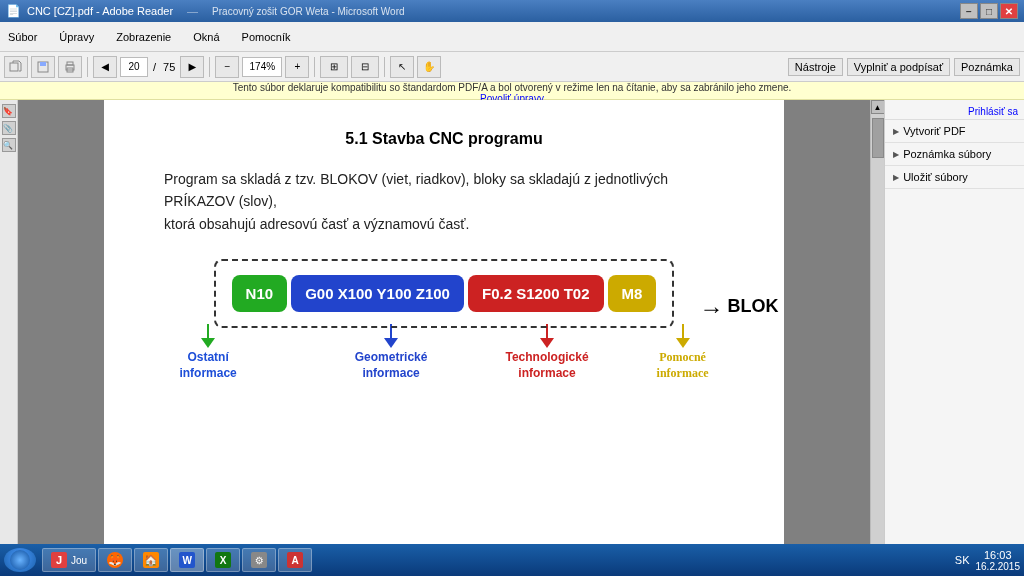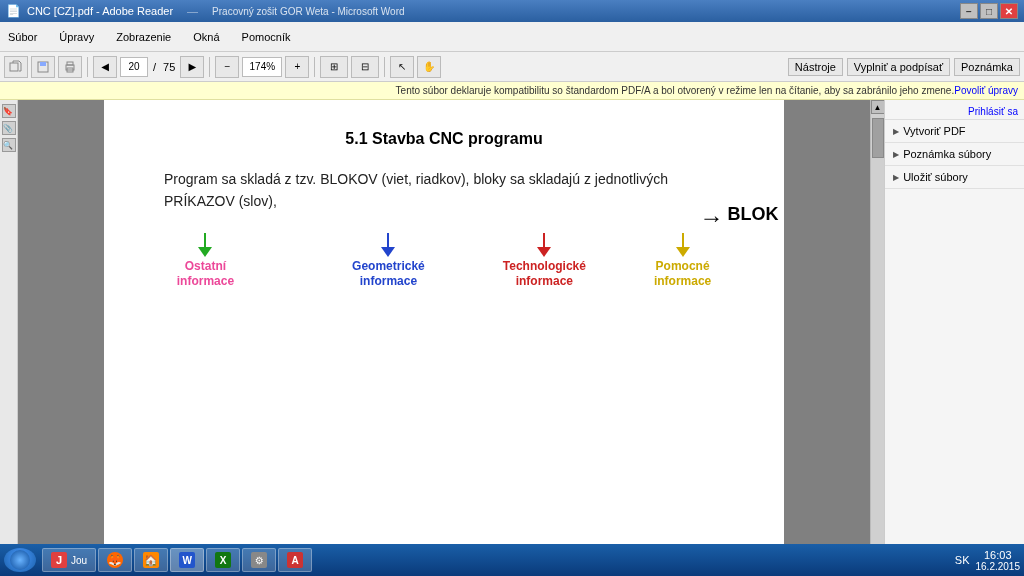--- a/index.html
+++ b/index.html
@@ -98,21 +98,22 @@
     
     #info-bar {
       background: #ffffd0;
       height: 18px;
       display: flex;
       align-items: center;
       padding: 0 6px;
       font-size: 10px;
       color: #333;
       border-bottom: 1px solid #e0e0a0;
-      justify-content: flex-end;
+      justify-content: space-between;
+      flex-direction: column;
     }
 
     
     #main-area {
       display: flex;
       flex: 1;
       overflow: hidden;
     }
 
     
@@ -318,21 +319,21 @@
       margin: 0 auto 2px auto;
     }
     .arrow-stem {
       width: 2px;
       height: 16px;
       margin: 0 auto;
     }
     .label-text { text-align: center; line-height: 1.3; }
 
     
-    .green-label { color: #ec4899; }
+    .green-label { color: #1d4ed8; }
     .blue-label { color: #2244cc; }
     .red-label { color: #cc2222; }
     .yellow-label { color: #ccaa00; }
 
     .stem-green { background: #22aa22; }
     .stem-blue { background: #2244cc; }
     .stem-red { background: #cc2222; }
     .stem-yellow { background: #ccaa00; }
 
     .arrow-green { border-top: 10px solid #22aa22; }
@@ -438,24 +439,36 @@
 
   <div id="content-area">
     <div id="pdf-page">
 
       <div class="section-title">
         <span>5.1</span>&nbsp;<span>Stavba CNC programu</span>
       </div>
 
       <div class="body-text">
         <span>Program sa skladá z tzv. BLOKOV (viet, riadkov), bloky sa skladajú z jednotlivých PRÍKAZOV (slov),</span><br>
+        <span>ktorá obsahujú adresovú časť a významovú časť.</span>
       </div>
 
       <div id="block-diagram">
         <div class="diagram-wrapper">
+          <div id="diagram-border">
+
+            <div class="cnc-block block-green">N10</div>
+
+            <div class="cnc-block block-blue">G00   X100   Y100   Z100</div>
+
+            <div class="cnc-block block-red">F0.2   S1200    T02</div>
+
+            <div class="cnc-block block-yellow">M8</div>
+
+          </div>
 
           <div style="display:flex;align-items:center;position:relative;top:-36px;left:295px;">
             <span style="font-size:24px;font-weight:bold;">→</span>
             <span style="font-size:18px;font-weight:bold;margin-left:4px;">BLOK</span>
           </div>
 
           <div style="display:flex;gap:0;width:100%;margin-top:-32px;justify-content:center;gap:18px;">
 
             <div class="block-col">
               <div class="arrow-stem stem-green" style="width:2px;height:14px;"></div>
@@ -480,21 +493,21 @@
               <div class="arrow-down arrow-red"></div>
               <div class="label-text red-label" style="font-size:12px;font-weight:bold;text-align:center;">
                 <span>Technologické</span><br>
                 <span>informace</span>
               </div>
             </div>
 
             <div class="block-col" style="margin-left:50px;">
               <div class="arrow-stem stem-yellow" style="width:2px;height:14px;"></div>
               <div class="arrow-down arrow-yellow"></div>
-              <div class="label-text yellow-label" style="font-size:12px;font-weight:bold;text-align:center;">
+              <div class="label-text yellow-label" style="font-size:12px;font-weight:bold;text-align:center;font-family:Liberation Serif, serif;">
                 <span>Pomocné</span><br>
                 <span>informace</span>
               </div>
             </div>
 
           </div>
         </div>
       </div>
 
     </div>

